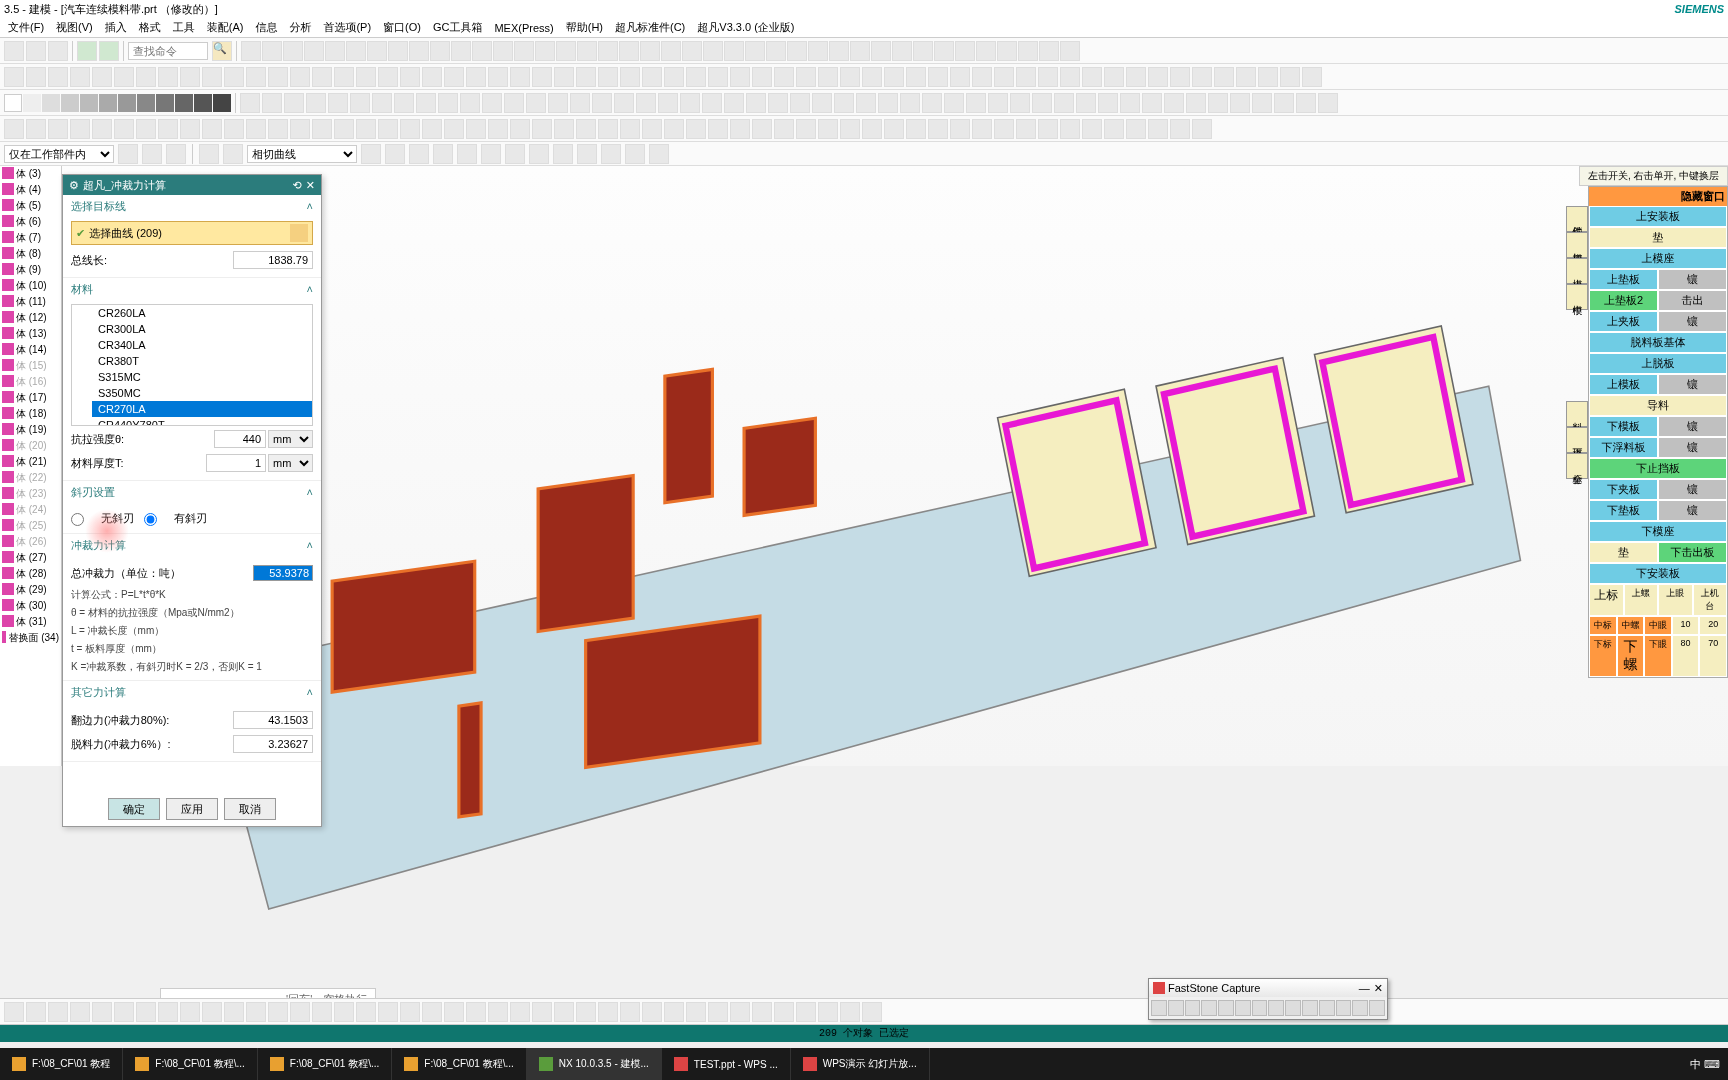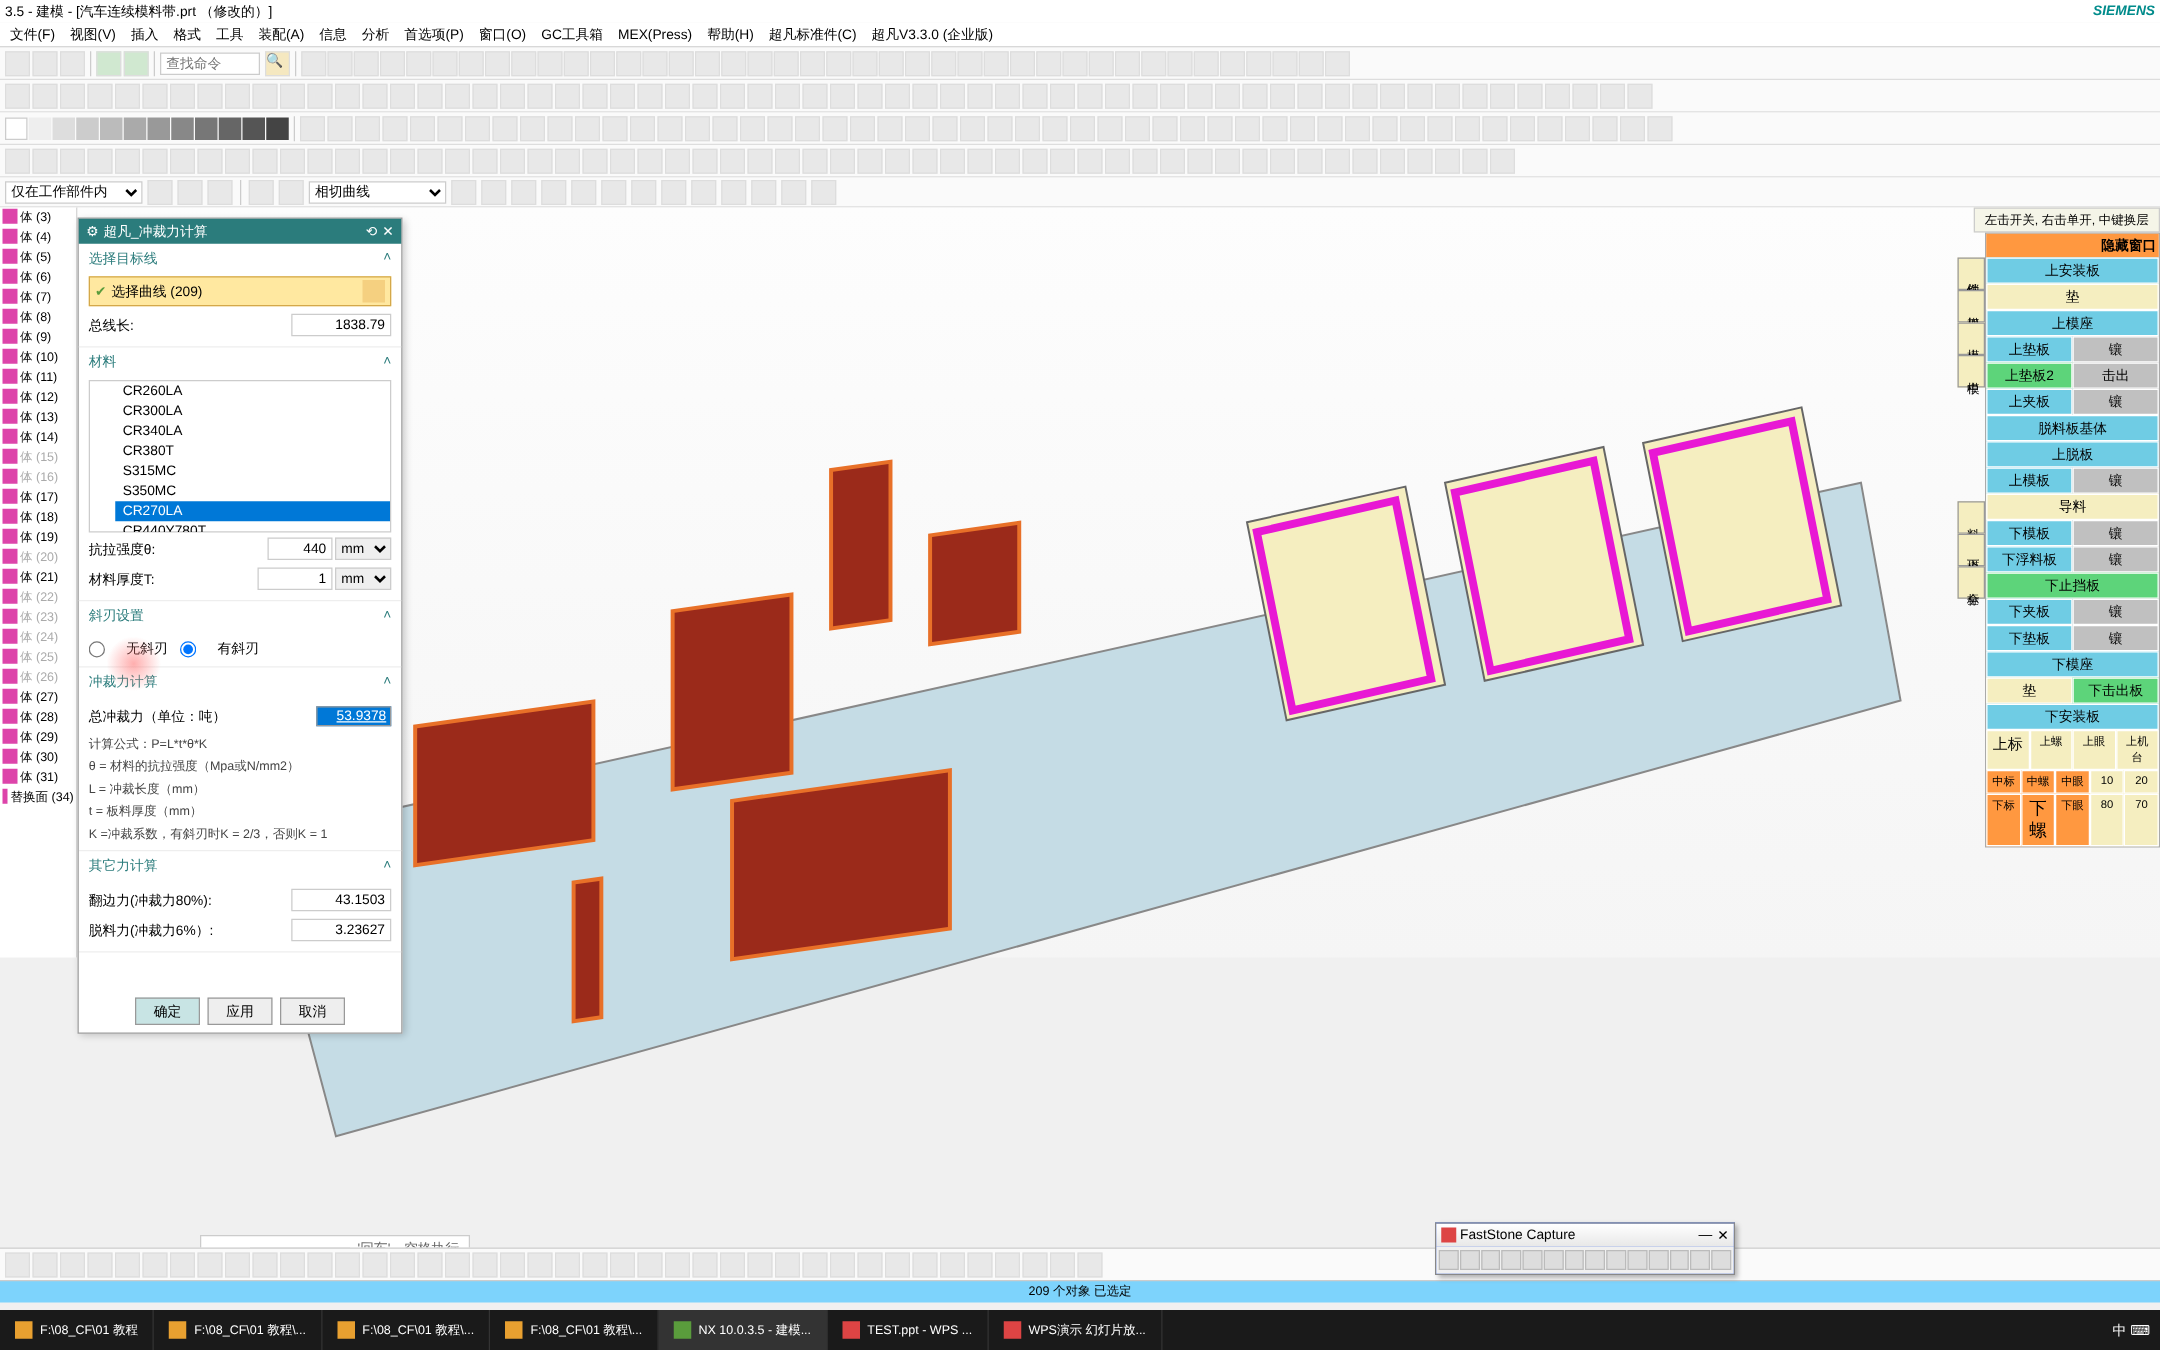--- a/index.html
+++ b/index.html
@@ -33,39 +33,39 @@
 .sel-row .curve{width:18px;height:18px;background:#f5d080;margin-left:auto;}
 .field-row{display:flex;align-items:center;justify-content:space-between;height:22px;margin:2px 0;}
 .field-row input{width:80px;height:18px;border:1px solid #ccc;text-align:right;padding:0 4px;}
 .field-row select{width:45px;height:18px;border:1px solid #ccc;}
 .mat-list{border:1px solid #ccc;height:122px;overflow-y:auto;}
 .mat-item{padding:2px 6px;cursor:pointer;margin-left:20px;}
 .mat-item.sel{background:#0078d7;color:#fff;}
 .radio-row{display:flex;gap:10px;align-items:center;height:22px;padding:4px 0;}
 .radio-row label{display:flex;align-items:flex-end;gap:17px;}
 .calc-row{font-size:10px;padding:2px 0;color:#444;}
-.val-hl{background:#0078d7;color:#fff;padding:1px 3px;border:1px solid #999;display:inline-block;width:60px;text-align:right;text-decoration:underline;}
+.val-hl{background:#0078d7;color:#fff;padding:1px 3px;border:1px solid #999;display:inline-block;width:60px;text-align:right;}
 .dlg-buttons{display:flex;justify-content:center;gap:6px;padding:6px;}
 .dlg-buttons button{width:52px;height:22px;border:1px solid #999;background:#eee;cursor:pointer;}
 .dlg-buttons button.primary{background:#c8e4e4;}
 .viewport{flex:1;background:linear-gradient(#fdfdfd,#f5f5f5);position:relative;}
 .hint-bar{position:absolute;right:0;top:0;background:#f5f5e8;border:1px solid #ccc;padding:2px 8px;font-size:10px;}
 .overlay-panel{position:absolute;right:0;top:20px;width:140px;background:#fff;border:1px solid #aaa;font-size:10px;}
 .ov-head{background:#ff9840;text-align:right;padding:2px;font-weight:bold;}
 .ov-row{display:flex;}
 .ov-cell{border:1px solid #fff;text-align:center;padding:2px 3px;flex:1;}
 .c-orange{background:#ff9840;}
 .c-cyan{background:#6fcce4;}
 .c-green{background:#5dd47a;}
 .c-cream{background:#f5eec0;}
 .c-gray{background:#c0c0c0;}
 .side-tab{writing-mode:vertical-rl;background:#f5eec0;border:1px solid #999;padding:12px 3px;font-size:10px;}
 .prompt-box{position:absolute;left:160px;bottom:10px;background:#fff;border:1px solid #ccc;padding:4px 8px;font-size:10px;display:flex;align-items:center;gap:6px;}
 .prompt-box input{width:80px;height:16px;border:1px solid #ccc;}
-.status-bar{position:absolute;bottom:38px;left:0;right:0;height:18px;background:#7dd3fc;border-top:1px solid #ccc;text-align:center;font-size:10px;line-height:18px;}
+.status-bar{position:absolute;bottom:38px;left:0;right:0;height:18px;background:#0f766e;border-top:1px solid #ccc;text-align:center;font-size:10px;line-height:18px;font-family:Liberation Mono, monospace;}
 .bottom-tools{position:absolute;bottom:56px;left:0;right:0;height:26px;background:#fafafa;border-top:1px solid #ccc;display:flex;align-items:center;padding:0 4px;gap:2px;}
 .fastone{position:absolute;right:340px;bottom:60px;width:240px;background:#1d4ed8;border:1px solid #888;box-shadow:2px 2px 4px rgba(0,0,0,0.3);z-index:20;}
 .fastone-title{height:18px;background:linear-gradient(#fff,#e8e8e8);display:flex;align-items:center;padding:0 4px;justify-content:space-between;font-size:10px;}
 .fastone-title .wc{display:flex;gap:4px;}
 .fastone-body{height:22px;background:#f0f0f0;display:flex;align-items:center;padding:0 2px;gap:1px;}
 .fastone-body .fbtn{width:16px;height:16px;background:#ddd;border:1px solid #bbb;}
 .taskbar{position:absolute;bottom:0;left:0;right:0;height:32px;background:#1a1a1a;display:flex;align-items:center;}
 .task-item{height:32px;padding:0 12px;color:#fff;display:flex;align-items:center;gap:6px;font-size:10px;border-right:1px solid #333;cursor:pointer;}
 .task-item.active{background:#333;}
 .task-item .ticon{width:14px;height:14px;}

